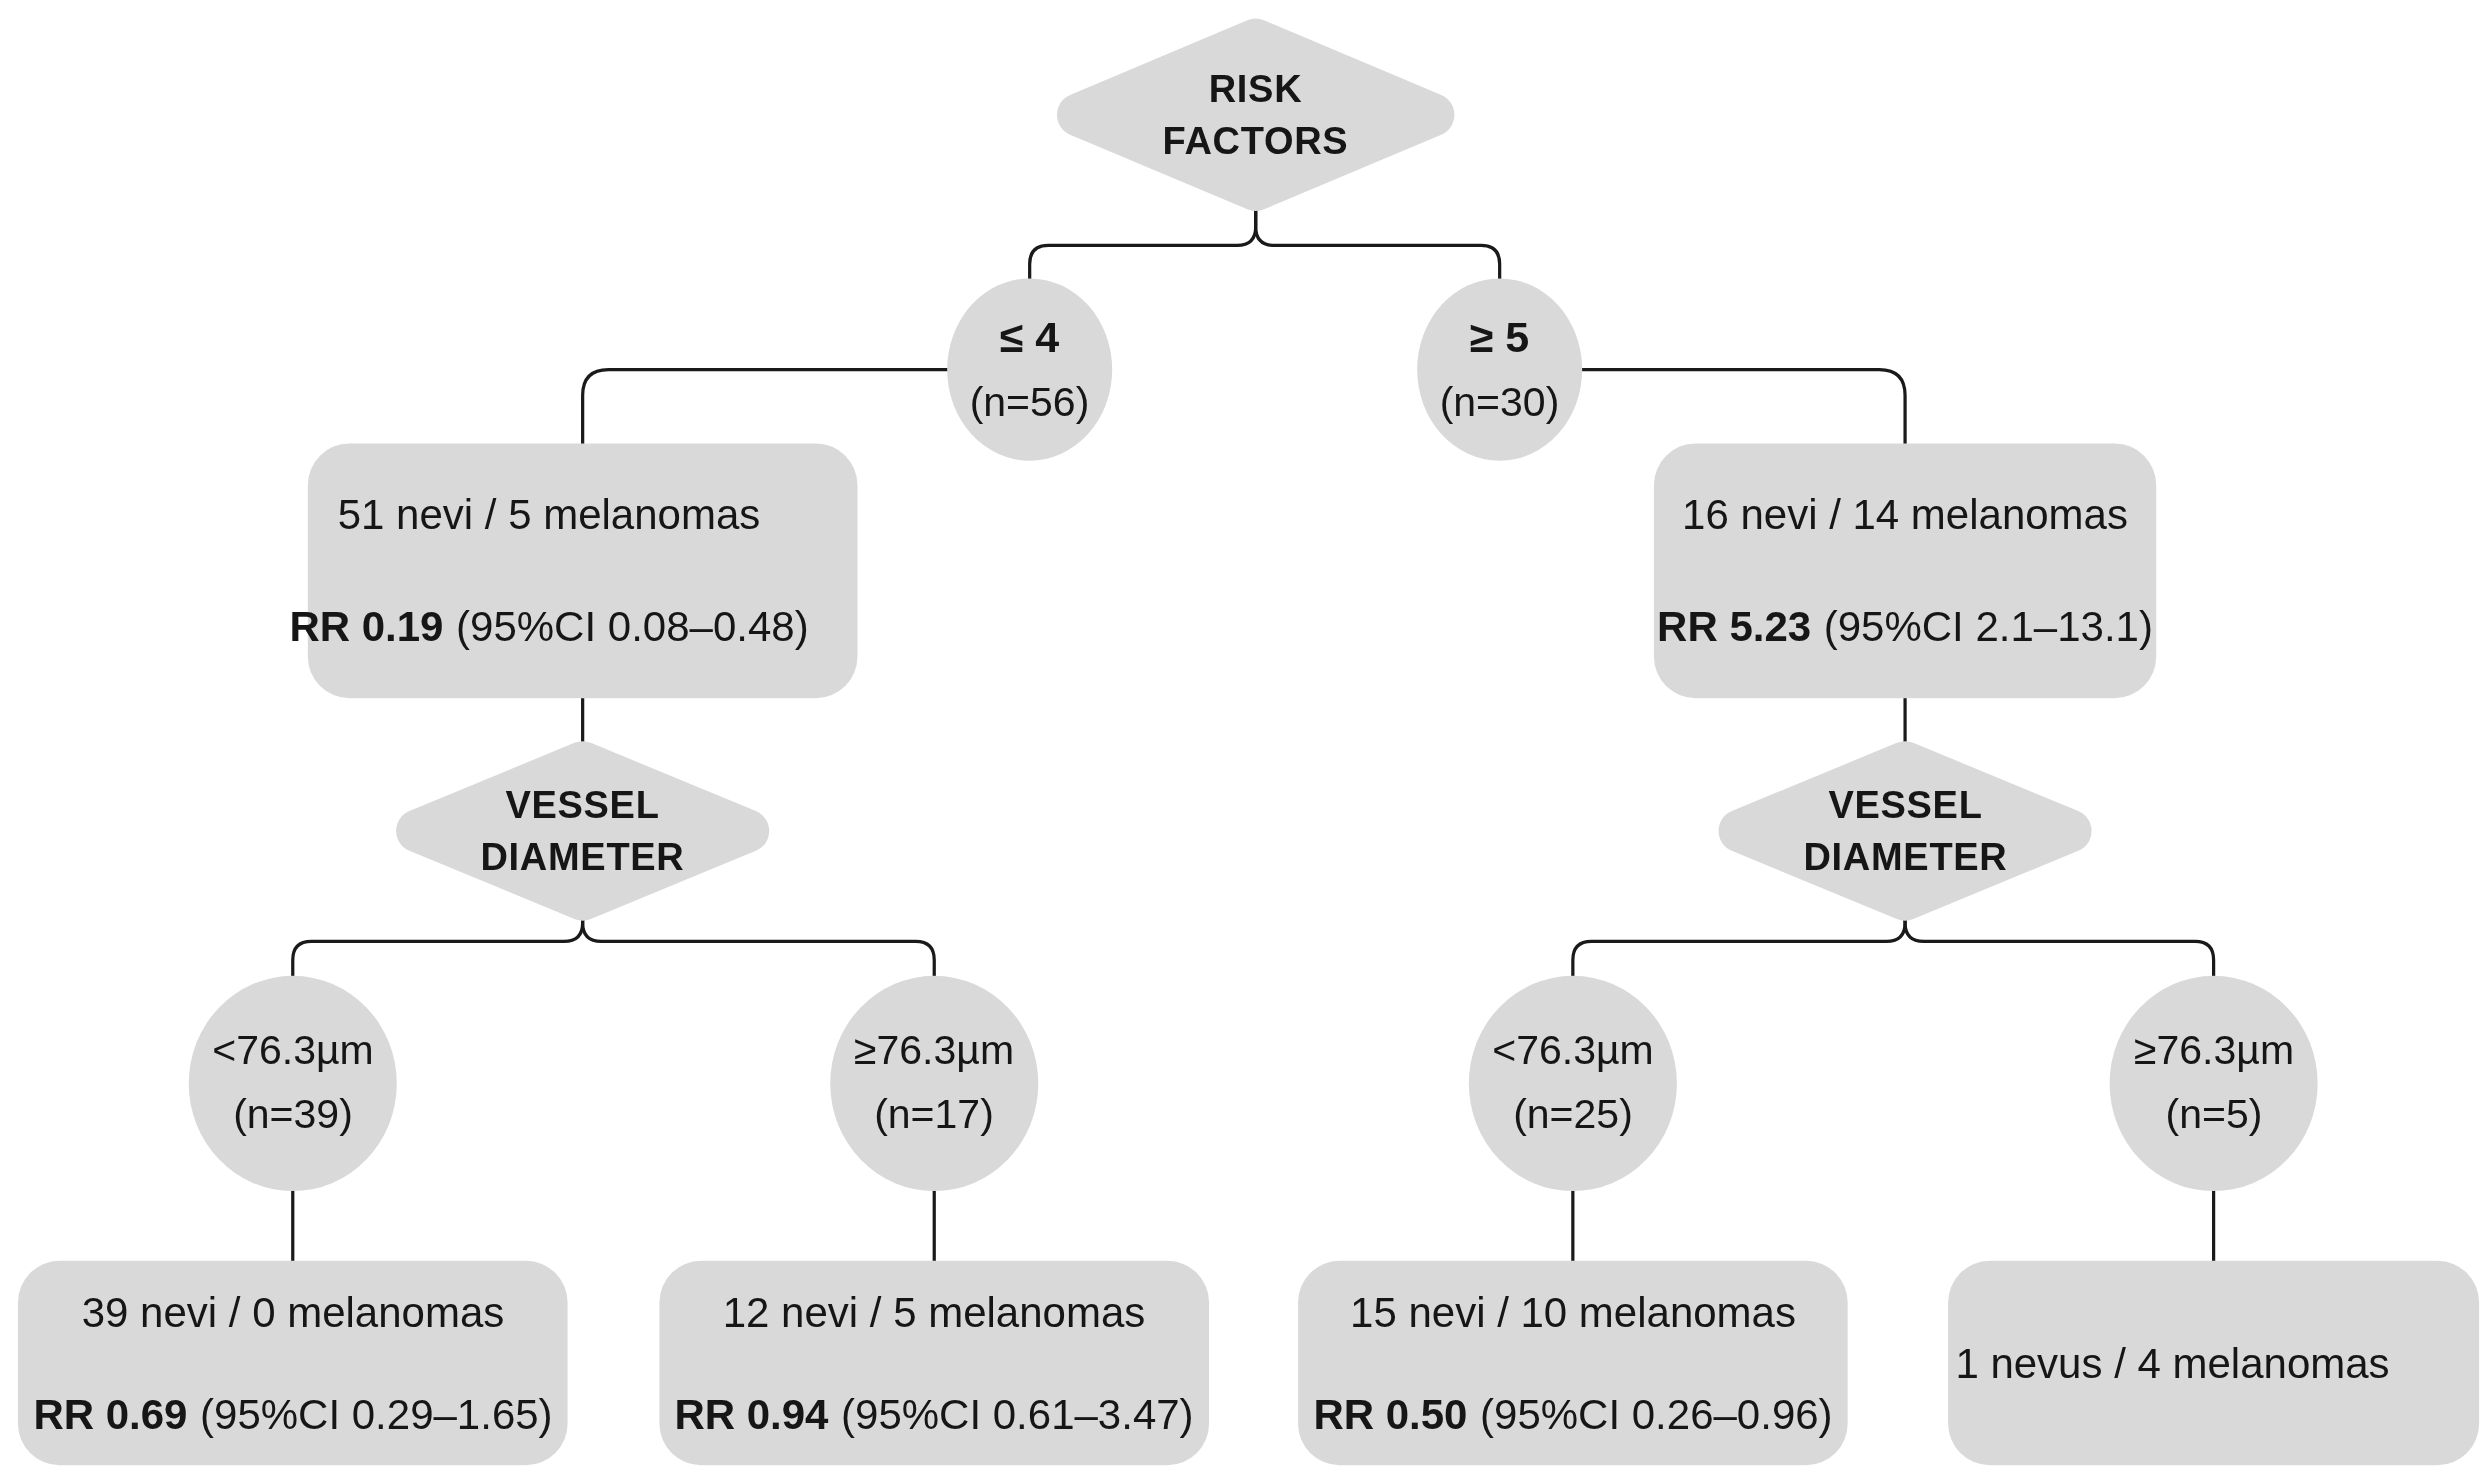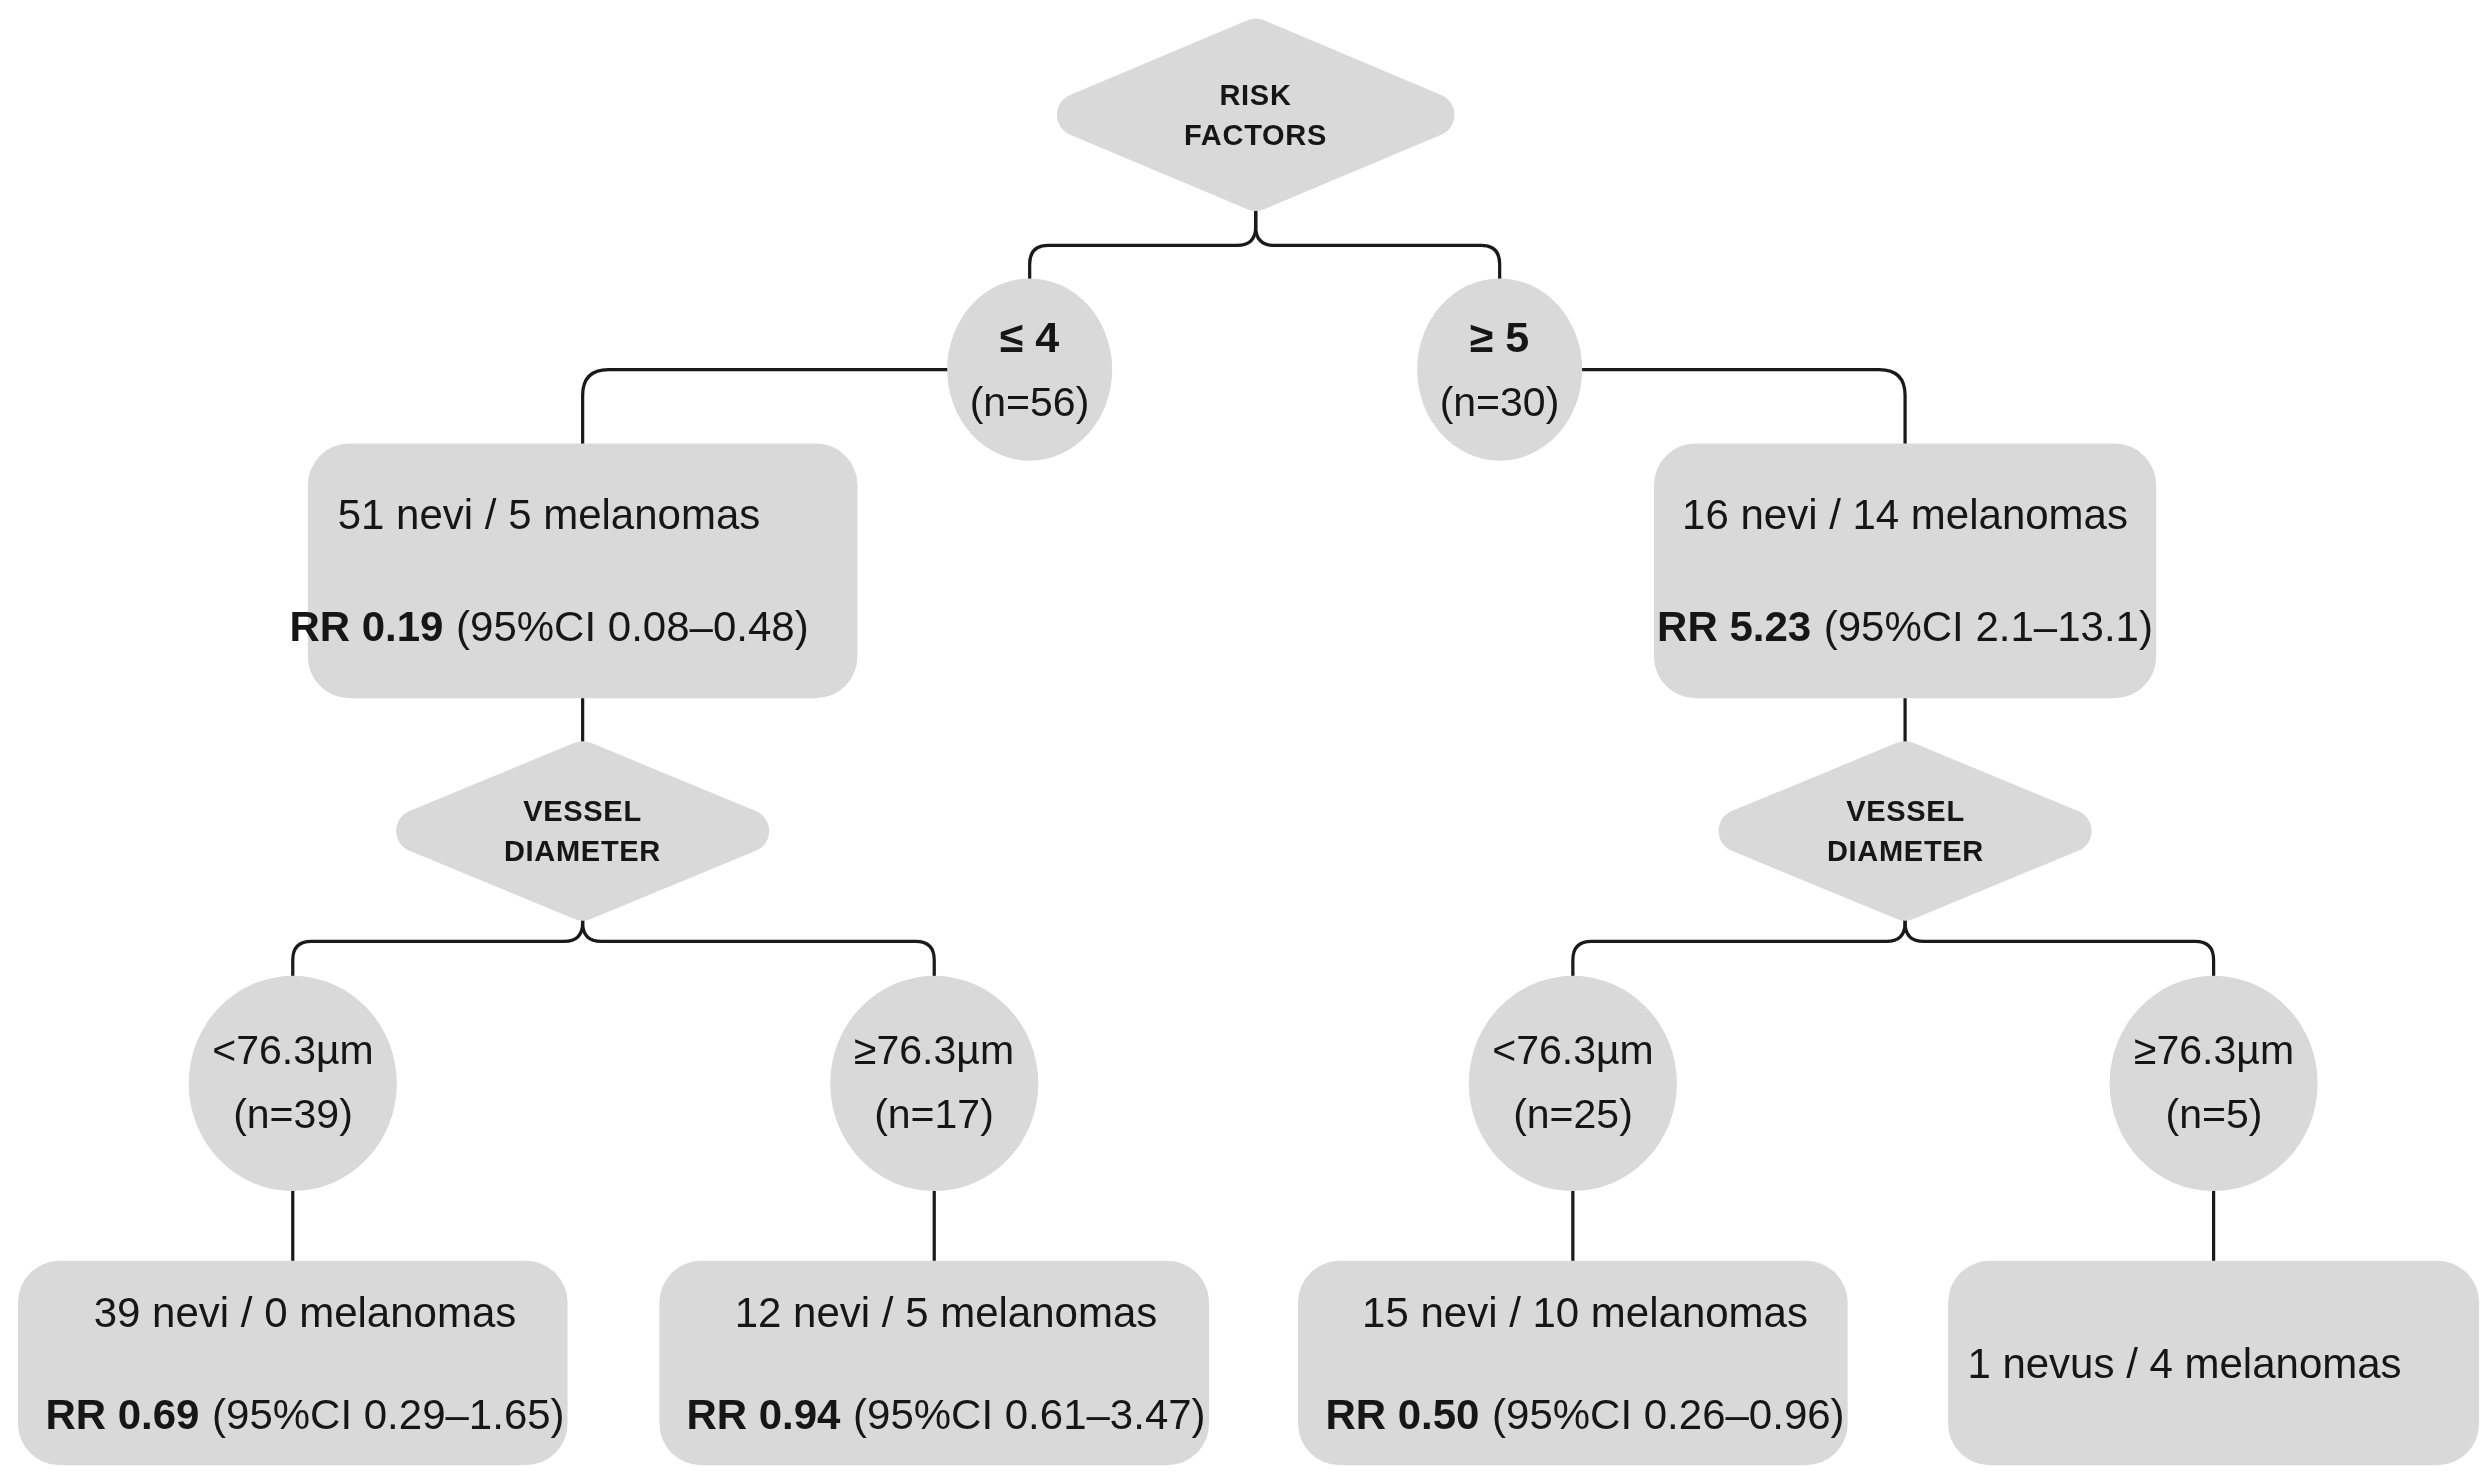--- a/index.html
+++ b/index.html
@@ -14,26 +14,26 @@
     background:var(--background);
     font-family:"Liberation Sans", sans-serif;
     color:var(--text);
   }
   #tree-canvas{position:absolute;left:0;top:0;}
   .node{
     position:absolute;display:flex;flex-direction:column;
     align-items:center;justify-content:center;text-align:center;
     line-height:1.55;
   }
-  .diamond-label{font-weight:bold;font-size:29px;line-height:1.38;letter-spacing:0.7px;}
+  .diamond-label{font-weight:bold;font-size:38px;line-height:1.38;letter-spacing:0.7px;}
   .cond-value{font-weight:bold;font-size:43px;}
   .cond-value.regular{font-weight:normal;font-size:41px;}
   .cond-n{font-weight:normal;font-size:41px;}
   .outcome-box{gap:46px;}
-  .outcome-box.bottom{gap:36px;margin-left:12px;}
+  .outcome-box.bottom{gap:36px;}
   .counts{font-size:42px;white-space:nowrap;}
   .rr-line{font-size:42px;white-space:nowrap;}
   .rr-bold{font-weight:bold;}
   .rr-ci{margin-left:0.30em;font-weight:normal;}
 </style>
 </head>
 <body>
 
 <svg id="tree-canvas" width="2487" height="1481" viewBox="0 0 3466 2064">
   <g fill="none" stroke="var(--line)" stroke-width="4.5" stroke-linecap="round">

